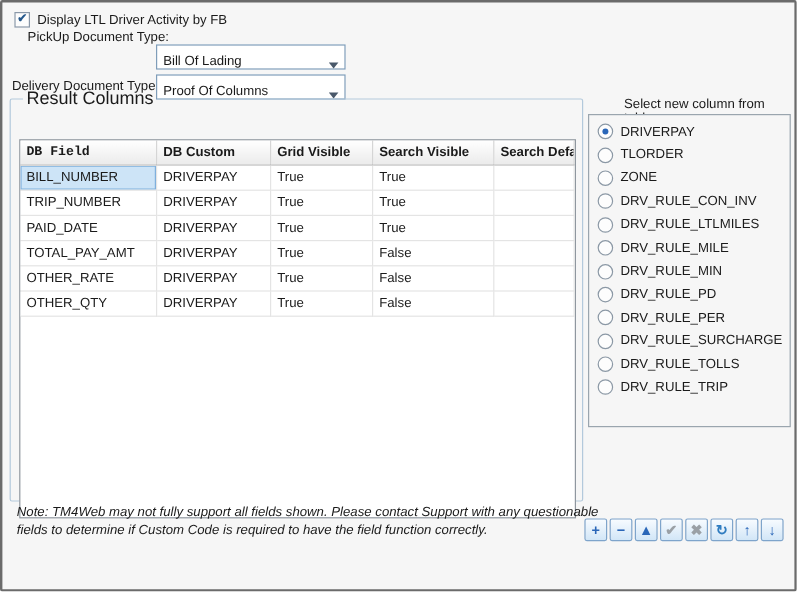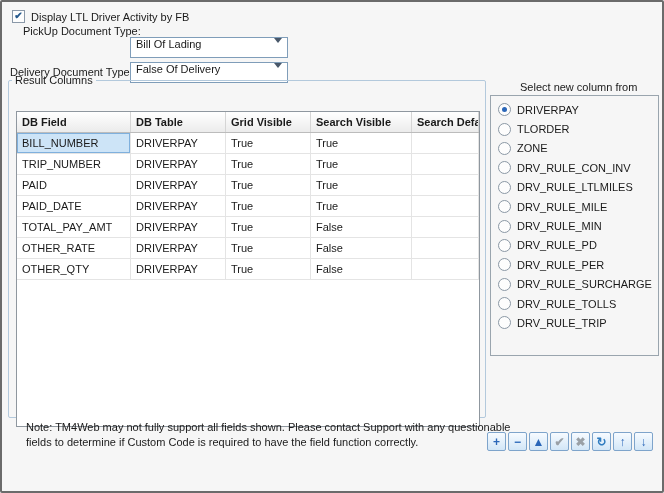--- a/index.html
+++ b/index.html
@@ -24,51 +24,51 @@
     display:flex; align-items:center; justify-content:center;
   }
   .checkbox .check { display:none; font-size:10px; line-height:1; color:#25588c; font-weight:bold; margin-top:-1px; }
   .checkbox.checked .check { display:block; }
 
   
   .field-label { position:absolute; left:8px; }
   .combo {
     position:absolute; left:128px; width:158px; height:21px; box-sizing:border-box;
     background:#fff; border:1px solid #7f9db9;
-    display:flex; align-items:flex-start; justify-content:space-between;
+    display:flex; align-items:flex-end; justify-content:space-between;
     padding:0 5px; cursor:default;
   }
   .combo-arrow {
     width:0; height:0;
     border-left:4px solid transparent; border-right:4px solid transparent;
     border-top:5px solid #49586a;
   }
 
   
   .groupbox {
     position:absolute; left:6px; top:72px; width:476px; height:342px;
     box-sizing:content-box;
     border:1px solid #b3c9dc; border-radius:2px;
     margin:0; padding:0;
   }
-  .groupbox legend { font-size:11px; padding:0 3px; margin-left:3px; color:#1a1a1a; }
+  .groupbox legend { font-size:15px; padding:0 3px; margin-left:10px; color:#1a1a1a; }
 
   .grid {
     position:absolute; left:7px; top:25px; width:462px; height:314px;
     background:#ffffff; border:1px solid #8f979f;
     overflow:hidden;
   }
   table { border-collapse:collapse; width:100%; table-layout:fixed; font-size:11px; }
   th {
     font-weight:bold; text-align:left; padding:4px 5px;
     background:linear-gradient(#ffffff,#ebebeb);
     border-right:1px solid #d5d5d5; border-bottom:1px solid #bcbcbc;
     white-space:nowrap; overflow:hidden;
   }
-  th:nth-child(1){ width:103px; }
+  th:nth-child(1){ width:103px;font-family:Liberation Mono, monospace; }
   th:nth-child(2){ width:84px; }
   th:nth-child(3){ width:74px; }
   th:nth-child(4){ width:90px; }
   td {
     padding:3px 5px; height:14px;
     border-right:1px solid #e4e4e4; border-bottom:1px solid #e4e4e4;
     background:#fff; white-space:nowrap; overflow:hidden;
   }
   td.sel { background:#cde4f7; box-shadow:inset 0 0 0 1px #7fb0dd;margin-top:33px; }
 
@@ -83,21 +83,21 @@
   .radio {
     width:11px; height:11px; box-sizing:content-box;
     border:1px solid #8b98a5; border-radius:50%; background:#fdfdfd; position:relative; flex:0 0 auto;
   }
   .radio.on::after {
     content:""; position:absolute; left:3px; top:3px; width:5px; height:5px;
     border-radius:50%; background:#2a66b8;
   }
 
   
-  .note { position:absolute; left:24px; top:418px; width:486px; line-height:1.32; }
+  .note { position:absolute; left:12px; top:418px; width:486px; line-height:1.32;font-style:italic; }
 
   
   .toolbar { position:absolute; top:430px; right:9px; display:flex; gap:2px; }
   .tb-btn {
     width:19px; height:19px; padding:0; box-sizing:border-box;
     display:flex; align-items:center; justify-content:center;
     background:linear-gradient(#f7fbff,#d2e6f7);
     border:1px solid #7ea4cb; border-radius:2px;
     font-family:inherit; cursor:pointer;
   }
@@ -116,54 +116,47 @@
   </div>
 
   <span class="field-label" style="top:23px;padding-left:13px;">PickUp Document Type:</span>
   <div class="combo" style="top:35px;">
     <span>Bill Of Lading</span>
     <span class="combo-arrow"></span>
   </div>
 
   <span class="field-label" style="top:64px;">Delivery Document Type:</span>
   <div class="combo" style="top:60px;">
-    <span>False Of Delivery</span>
+    <span>Proof Of Columns</span>
     <span class="combo-arrow"></span>
   </div>
 
   <fieldset class="groupbox">
     <legend>Result Columns</legend>
     <div class="grid">
       <table>
         <thead>
           <tr>
               <th>DB Field</th>
-              <th>DB Table</th>
+              <th>DB Custom</th>
               <th>Grid Visible</th>
               <th>Search Visible</th>
               <th>Search Default</th>
             </tr>
         </thead>
         <tbody>
             <tr>
               <td class="sel">BILL_NUMBER</td>
               <td>DRIVERPAY</td>
               <td>True</td>
               <td>True</td>
               <td></td>
             </tr>
             <tr>
               <td>TRIP_NUMBER</td>
-              <td>DRIVERPAY</td>
-              <td>True</td>
-              <td>True</td>
-              <td></td>
-            </tr>
-            <tr>
-              <td>PAID</td>
               <td>DRIVERPAY</td>
               <td>True</td>
               <td>True</td>
               <td></td>
             </tr>
             <tr>
               <td>PAID_DATE</td>
               <td>DRIVERPAY</td>
               <td>True</td>
               <td>True</td>

